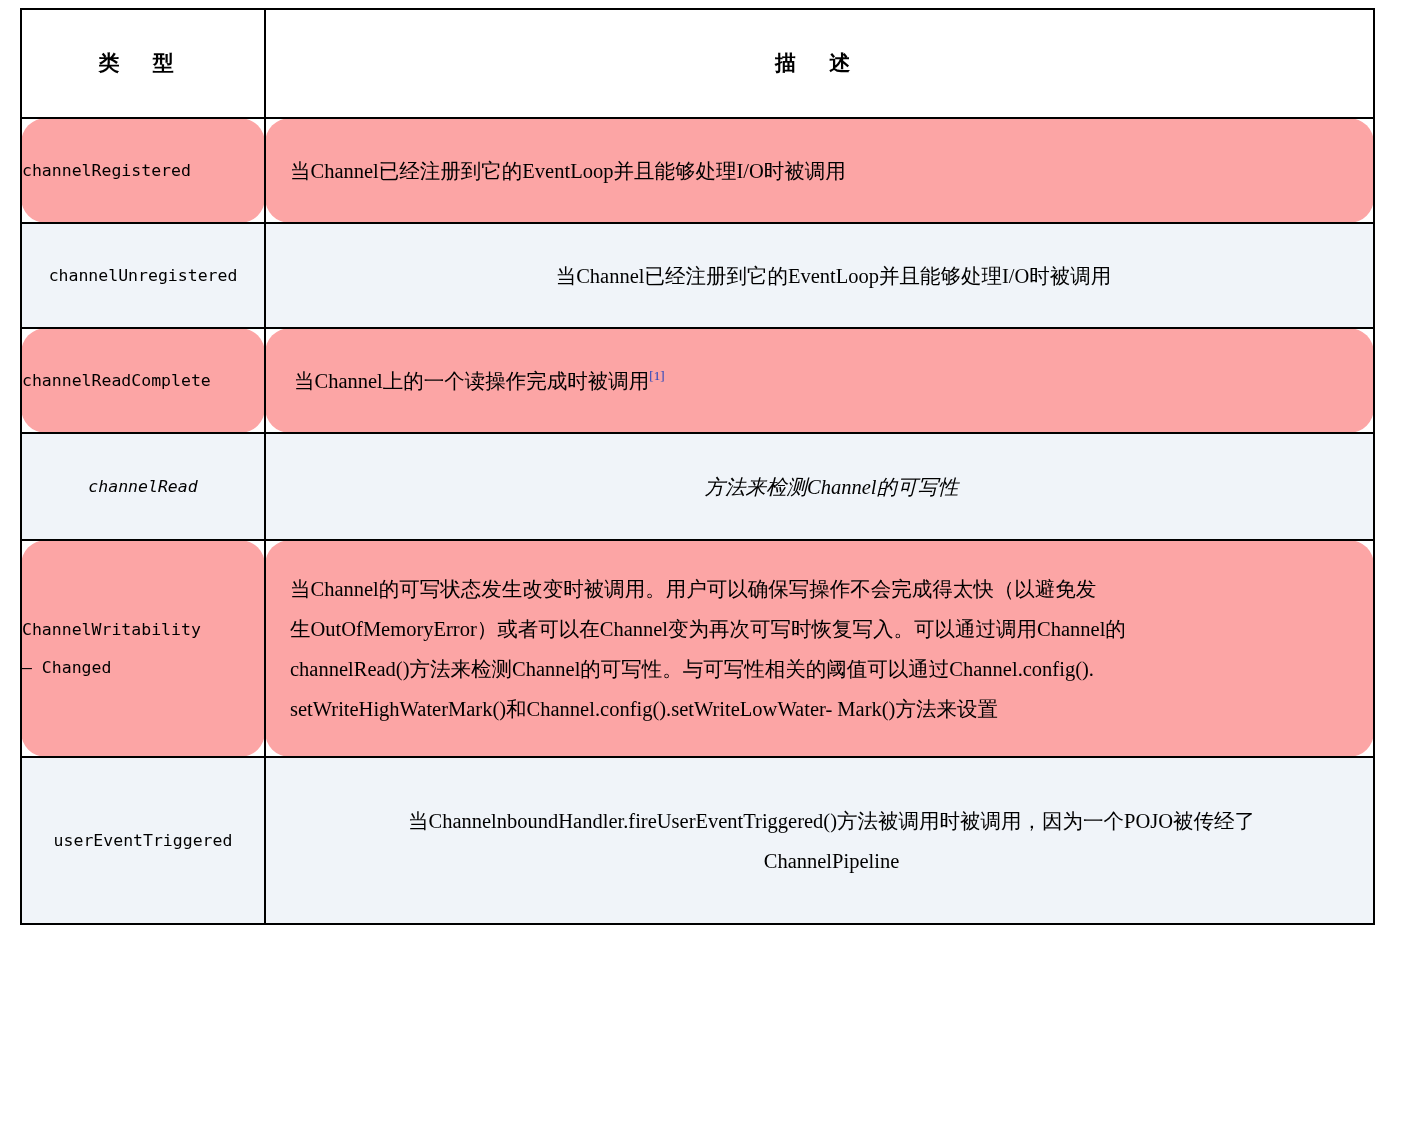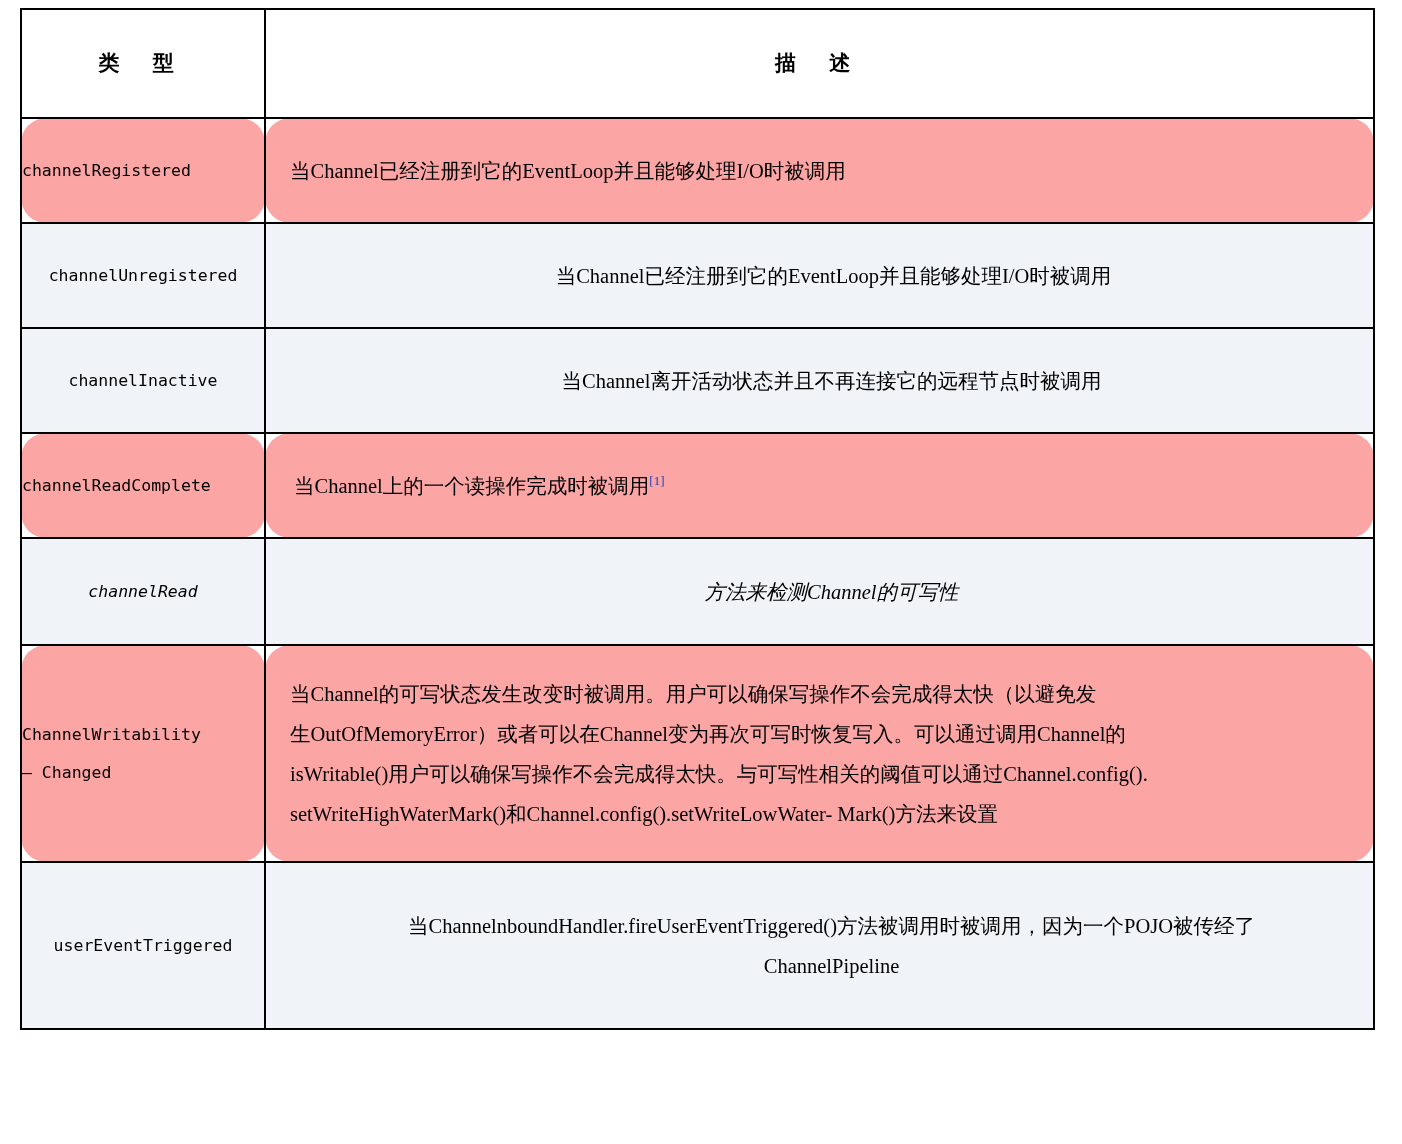--- a/index.html
+++ b/index.html
@@ -151,30 +151,20 @@
           <span class="type-text">channelUnregistered</span>
         </td>
         <td class="desc-cell flush">
           <span class="desc-text desc-block">
             <span class="desc-line">当Channel已经注册到它的EventLoop并且能够处理I/O时被调用</span>
           </span>
         </td>
       </tr>
 
 
-      <tr class="r-h1 zebra">
-        <td class="type-cell">
-          <span class="type-text">channelInactive</span>
-        </td>
-        <td class="desc-cell">
-          <span class="desc-text desc-block">
-            <span class="desc-line">当Channel离开活动状态并且不再连接它的远程节点时被调用</span>
-          </span>
-        </td>
-      </tr>
 
       <tr class="r-h1 plain">
         <td class="type-cell">
           <span class="type-text">channelReadComplete</span>
         </td>
         <td class="desc-cell flush">
           <span class="desc-text desc-block">
             <span class="desc-line"><span>当Channel上的一个读操作完成时被调用</span><a class="fn-ref">[1]</a></span>
           </span>
         </td>
@@ -193,21 +183,21 @@
 
       <tr class="r-big plain">
         <td class="type-cell">
           <span class="type-text">ChannelWritability
 – Changed</span>
         </td>
         <td class="desc-cell">
           <span class="desc-text desc-block">
             <span class="desc-line">当Channel的可写状态发生改变时被调用。用户可以确保写操作不会完成得太快（以避免发</span>
             <span class="desc-line">生OutOfMemoryError）或者可以在Channel变为再次可写时恢复写入。可以通过调用Channel的</span>
-            <span class="desc-line">isWritable()用户可以确保写操作不会完成得太快。与可写性相关的阈值可以通过Channel.config().</span>
+            <span class="desc-line">channelRead()方法来检测Channel的可写性。与可写性相关的阈值可以通过Channel.config().</span>
             <span class="desc-line">setWriteHighWaterMark()和Channel.config().setWriteLowWater- Mark()方法来设置</span>
           </span>
         </td>
       </tr>
 
       <tr class="r-last zebra">
         <td class="type-cell">
           <span class="type-text">userEventTriggered</span>
         </td>
         <td class="desc-cell">

